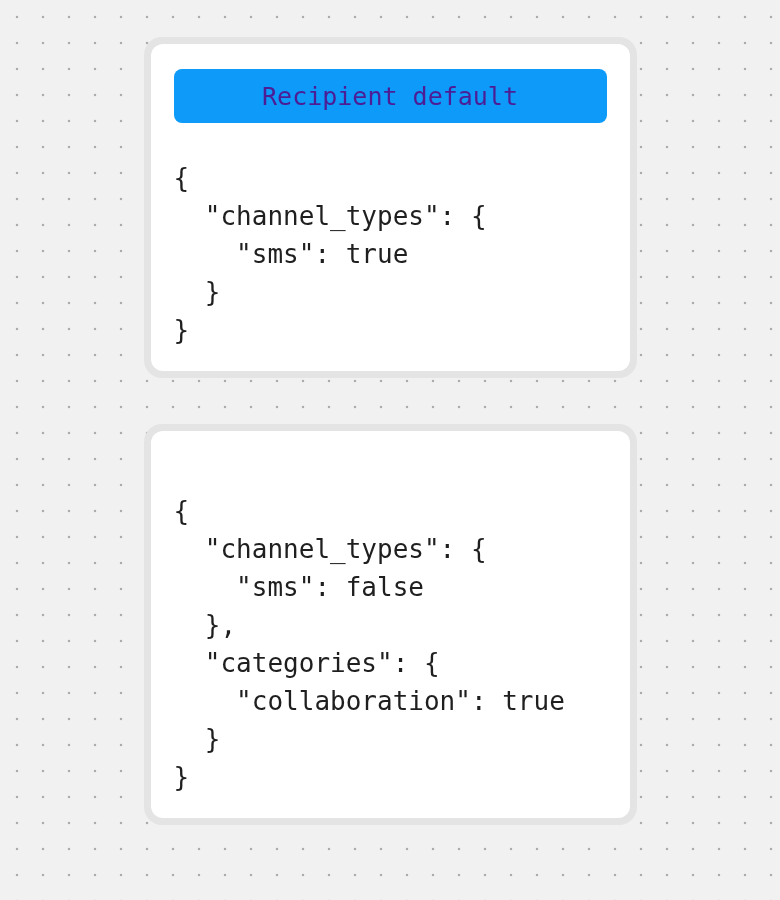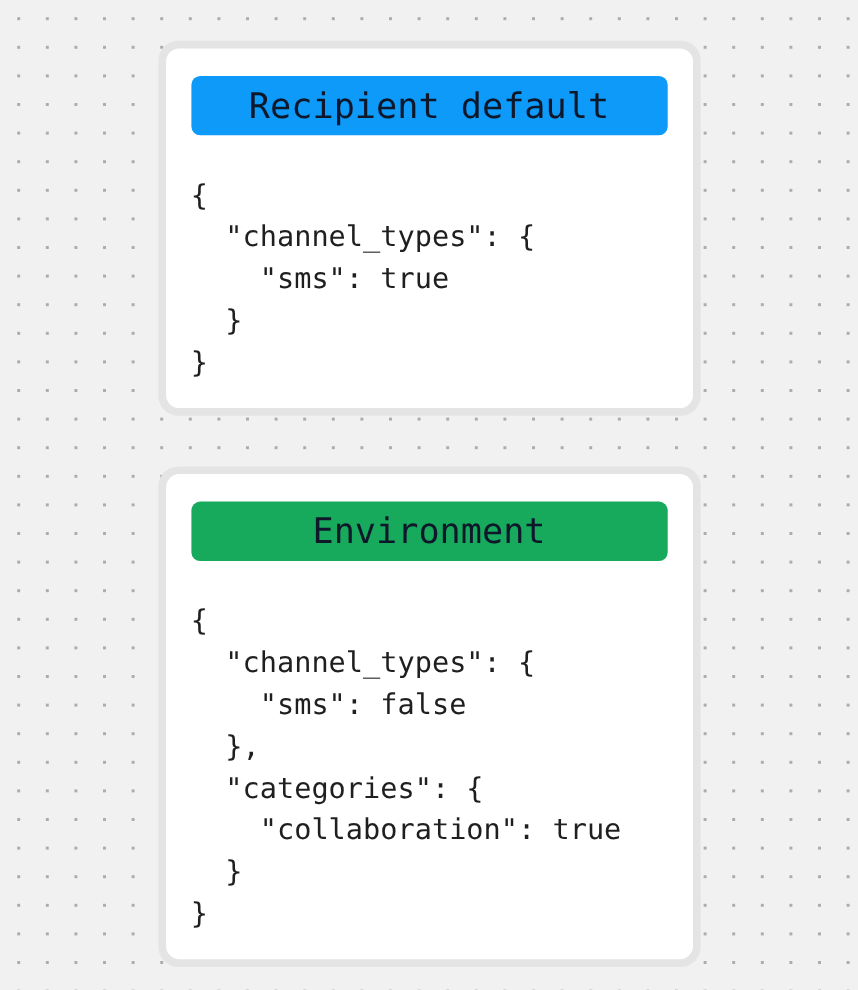--- a/index.html
+++ b/index.html
@@ -31,22 +31,22 @@
     background: #FFFFFF;
     border-radius: 12px;
     padding: 25px 23px 22px 23px;
   }
   .card-header {
     height: 54px;
     border-radius: 8px;
     display: flex;
     align-items: center;
     justify-content: center;
-    color: #0f172a;
-    font-size: 32px;
+    color: #4c1d95;
+    font-size: 25px;
     letter-spacing: 0;
   }
   pre.code {
     margin: 36px 0 0 0;
     font-family: "DejaVu Sans Mono", "Liberation Mono", monospace;
     font-size: 26px;
     line-height: 38px;
     color: #1F1F1F;
     white-space: pre;
   }
@@ -60,21 +60,20 @@
     <pre class="code">{
   "channel_types": {
     "sms": true
   }
 }</pre>
   </div>
 </div>
 
 <div class="card card-2">
   <div class="card-inner">
-    <div class="card-header" style="background-color: rgb(23, 169, 92);">Environment</div>
     <pre class="code">{
   "channel_types": {
     "sms": false
   },
   "categories": {
     "collaboration": true
   }
 }</pre>
   </div>
 </div>

